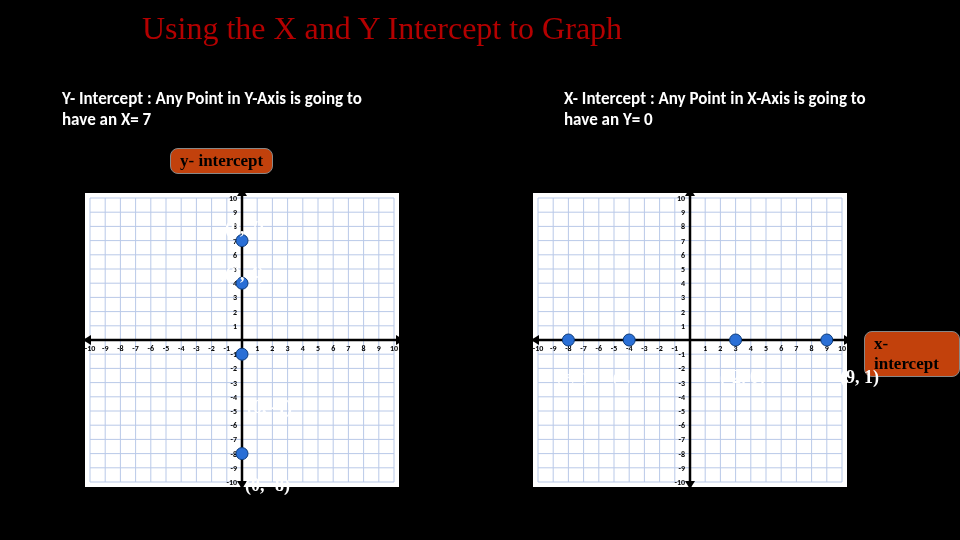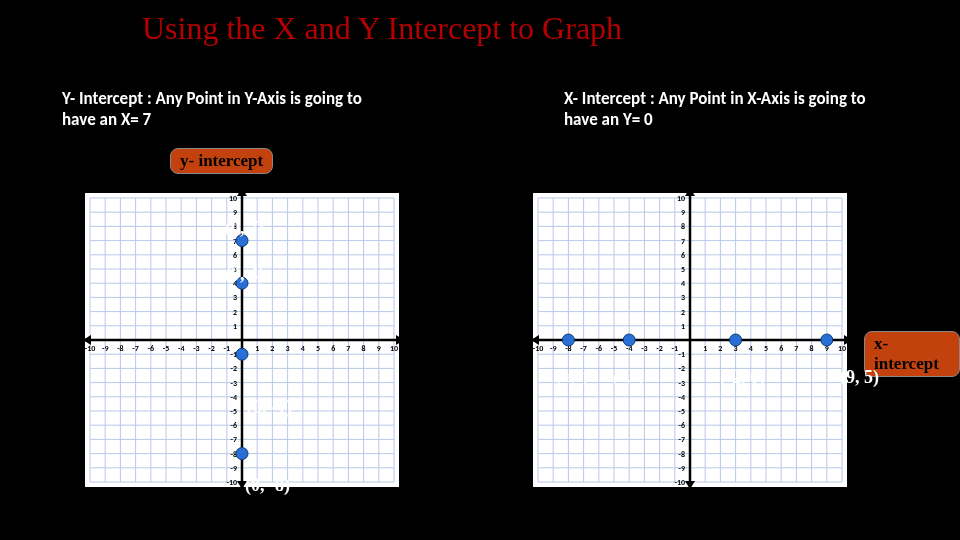--- a/index.html
+++ b/index.html
@@ -280,13 +280,13 @@
     </svg></div>
 
 <span class="coord" style="left:225px; top:218px;">(0, 7)</span>
 <span class="coord" style="left:225px; top:264px;">(0, 4)</span>
 <span class="coord" style="left:247px; top:370px;margin-top:27px;">(0, -1)</span>
 <span class="coord" style="left:245px; top:475px;">(0, -8)</span>
 
 <span class="coord-sm" style="left:557px; top:371px;">(-8, 7)</span>
 <span class="coord-sm" style="left:613px; top:371px;">(-4, 0)</span>
 <span class="coord" style="left:720px; top:367px;">(-2, 0)</span>
-<span class="coord" style="left:840px; top:367px;">(9, 5)</span>
+<span class="coord" style="left:840px; top:367px;">(9, 1)</span>
 
 </body></html>

